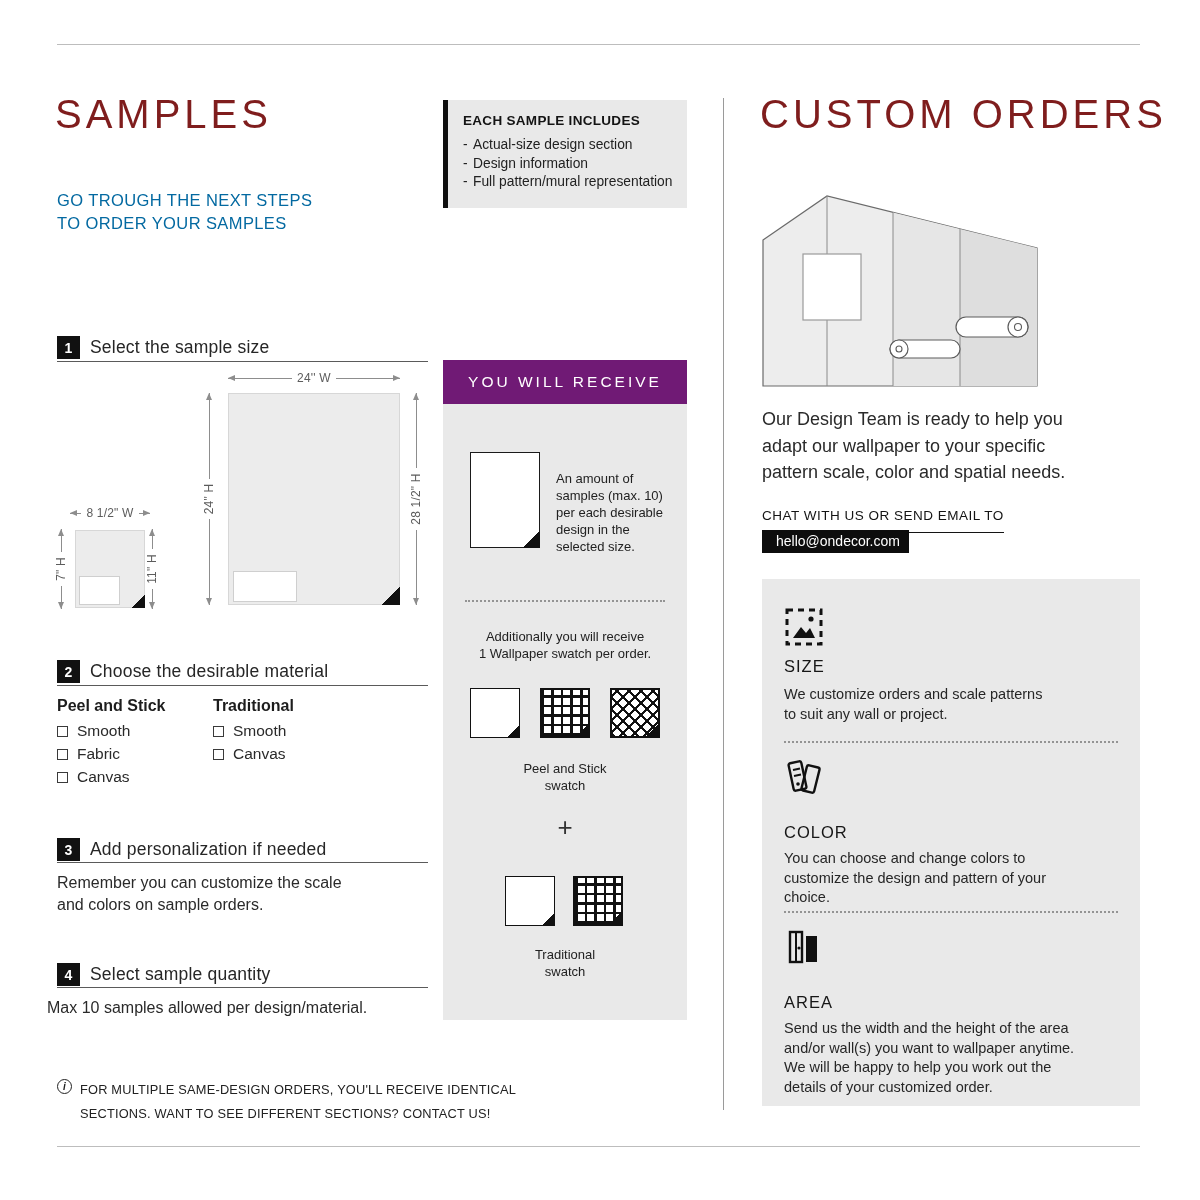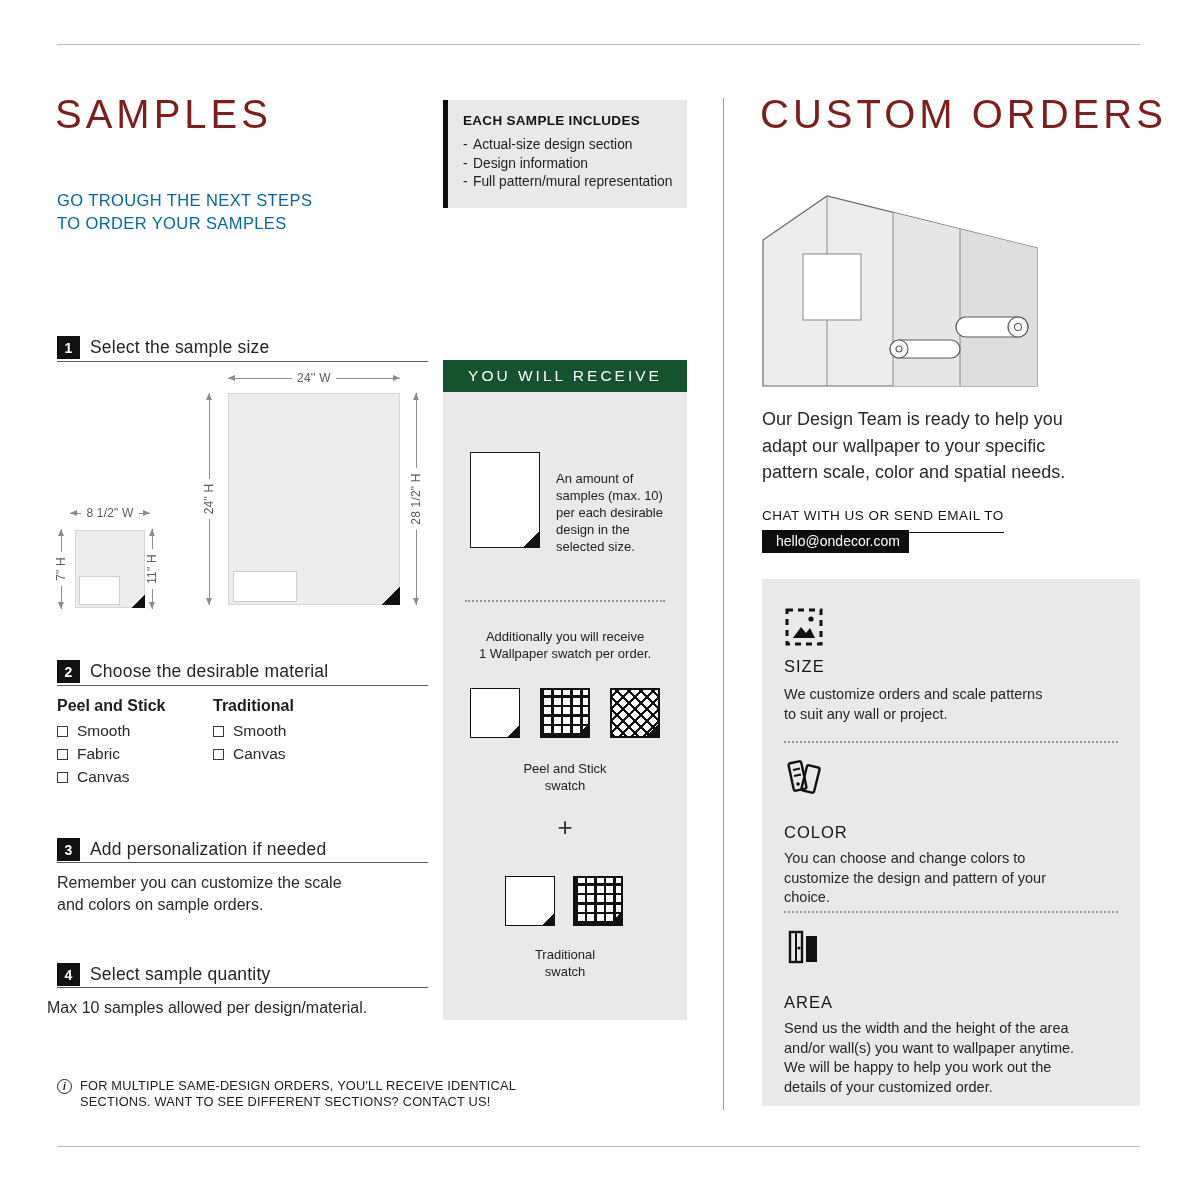--- a/index.html
+++ b/index.html
@@ -45,25 +45,25 @@
   .mat-title { position:absolute; font-size:16px; font-weight:700; color:#1d1d1d; }
   .check { position:absolute; display:flex; align-items:center; gap:9px; font-size:15.5px; color:#2a2a2a; }
   .check .box { width:11px; height:11px; border:1.5px solid #3a3a3a; background:#fff; flex:0 0 11px; }
 
   .note { position:absolute; font-size:16px; line-height:21.5px; color:#2a2a2a; }
 
   .footnote { position:absolute; display:flex; gap:8px; align-items:flex-start; }
   .info-circ { width:15px; height:15px; border:1.2px solid #222; border-radius:50%; flex:0 0 15px;
                display:flex; align-items:center; justify-content:center; font-size:10px; font-style:italic;
                font-weight:700; margin-top:1px; }
-  .footnote .ftext { font-size:12.8px; line-height:16px; letter-spacing:.2px; color:#222; }
+  .footnote .ftext { font-size:12.8px; line-height:24px; letter-spacing:.2px; color:#222; }
 
   
   .receive-panel { position:absolute; background:#e9e9e9; }
-  .receive-header { position:absolute; left:0; top:0; right:0; height:32px; background:#14532d; color:#fff;
+  .receive-header { position:absolute; left:0; top:0; right:0; height:44px; background:#701a75; color:#fff;
                     display:flex; align-items:center; justify-content:center; font-size:15.5px; letter-spacing:3px; }
   .sheet { position:absolute; background:#fff; border:1.5px solid #1a1a1a; }
   .sheet .fold, .swatch .fold { position:absolute; right:-1px; bottom:-1px;
        background:linear-gradient(to top left,#111 50%,transparent 50.5%); }
   .rtext { position:absolute; font-size:13px; line-height:17px; color:#222; }
   .dotted { position:absolute; height:0; border-top:2px dotted #949494; }
   .center-text { text-align:center; }
   .swatch { position:absolute; width:50px; height:50px; background:#fff; border:1.7px solid #111; }
   .swatch.grid { border-width:2.5px;
     background-image:

